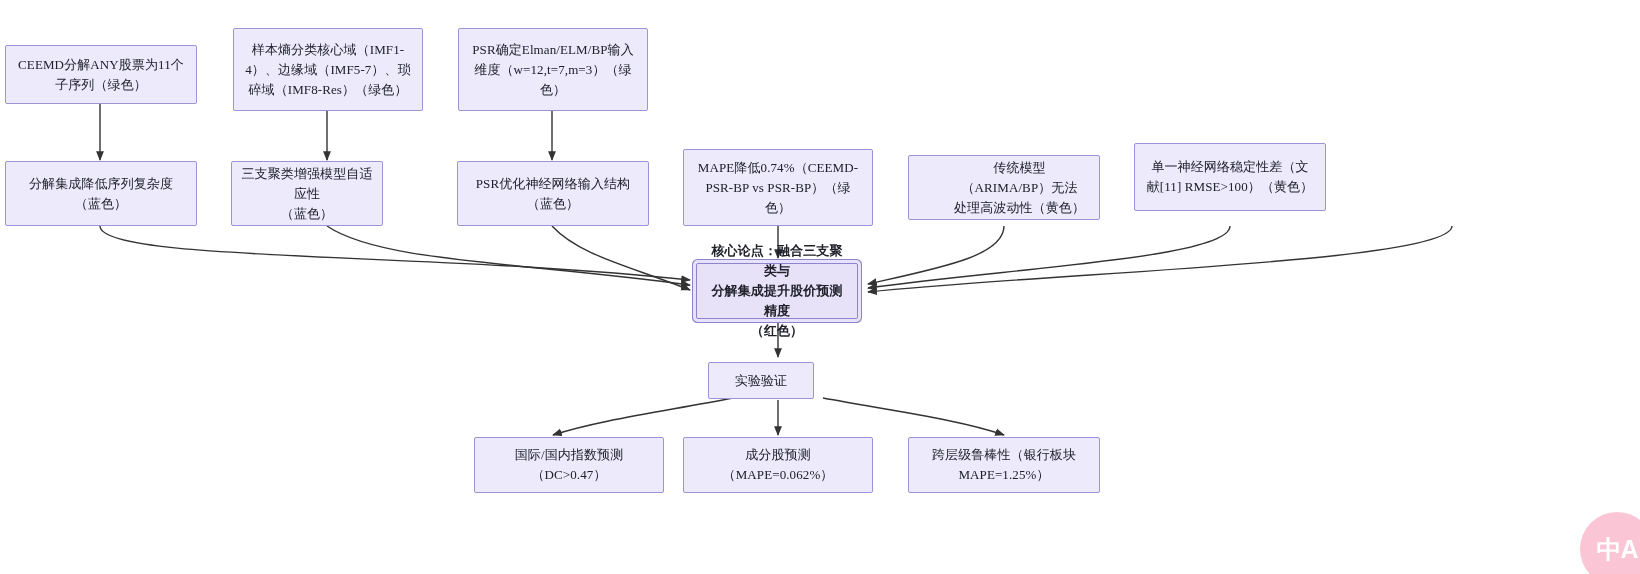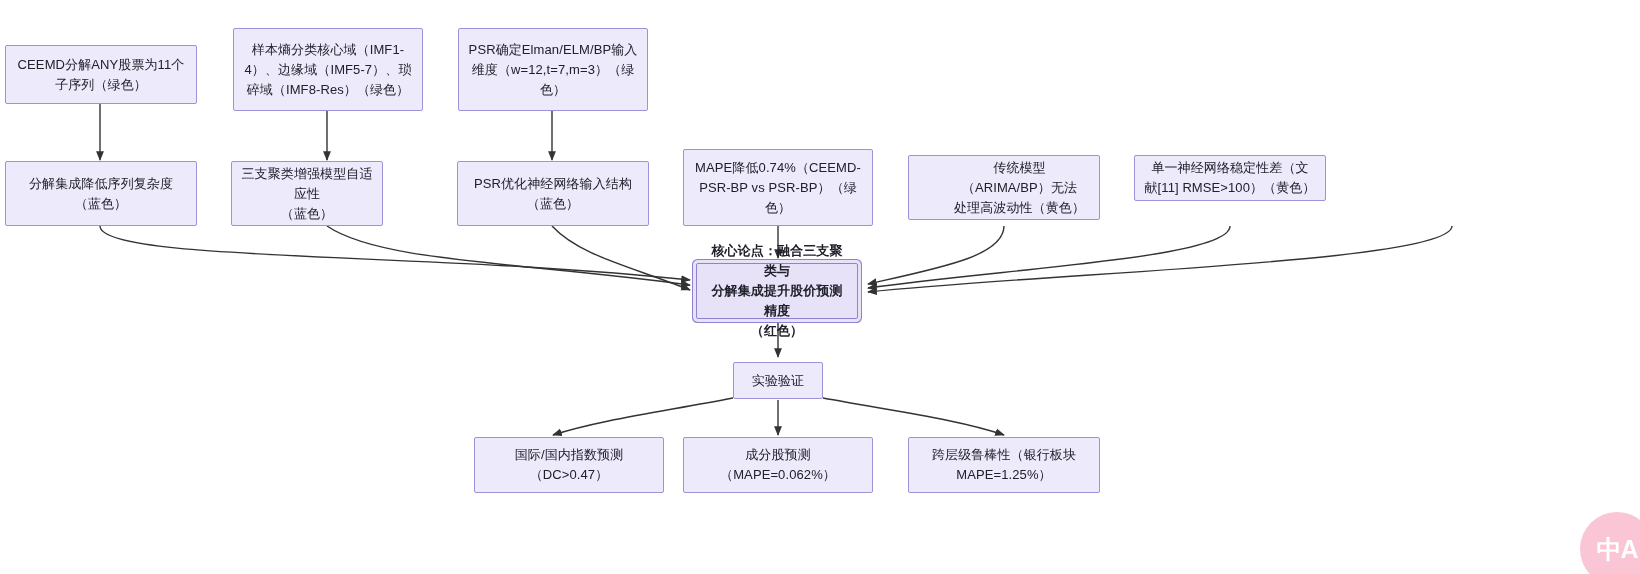--- a/index.html
+++ b/index.html
@@ -35,20 +35,21 @@
     border-radius: 2px;
     display: flex;
     align-items: center;
     justify-content: center;
     text-align: center;
     color: #20212B;
     font-size: 13px;
     line-height: 20px;
     padding: 4px 9px;
     letter-spacing: 0.1px;
+    font-family: Liberation Serif, serif;
   }
   .node .txt {
     display: block;
     white-space: pre-line;
   }
   .node.core {
     background: #E7E2F7;
     border: 1px solid #8F83CF;
     box-shadow: 0 0 0 3px #E7E2F7, 0 0 0 4px #8F83CF;
     font-weight: 600;
@@ -140,33 +141,33 @@
     <span class="txt">MAPE降低0.74%（CEEMD-
 PSR-BP vs PSR-BP）（绿
 色）</span>
   </div>
 
   <div class="node" style="left:908px; top:155px; width:192px; height:65px;padding-left:40px;">
     <span class="txt">传统模型（ARIMA/BP）无法
 处理高波动性（黄色）</span>
   </div>
 
-  <div class="node" style="left:1134px; top:155px; width:192px; height:46px;">
+  <div class="node" style="left:1134px; top:143px; width:192px; height:68px;">
     <span class="txt">单一神经网络稳定性差（文
 献[11] RMSE&gt;100）（黄色）</span>
   </div>
 
 
   <div class="node core" style="left:696px; top:263px; width:162px; height:56px;">
     <span class="txt">核心论点：融合三支聚类与
 分解集成提升股价预测精度
 （红色）</span>
   </div>
 
-  <div class="node" style="left:733px; top:362px; width:90px; height:37px;">
+  <div class="node" style="left:708px; top:362px; width:106px; height:37px;">
     <span class="txt">实验验证</span>
   </div>
 
   <div class="node" style="left:458px; top:437px; width:190px; height:56px;margin-left:16px;">
     <span class="txt">国际/国内指数预测
 （DC&gt;0.47）</span>
   </div>
 
   <div class="node" style="left:683px; top:437px; width:190px; height:56px;">
     <span class="txt">成分股预测

